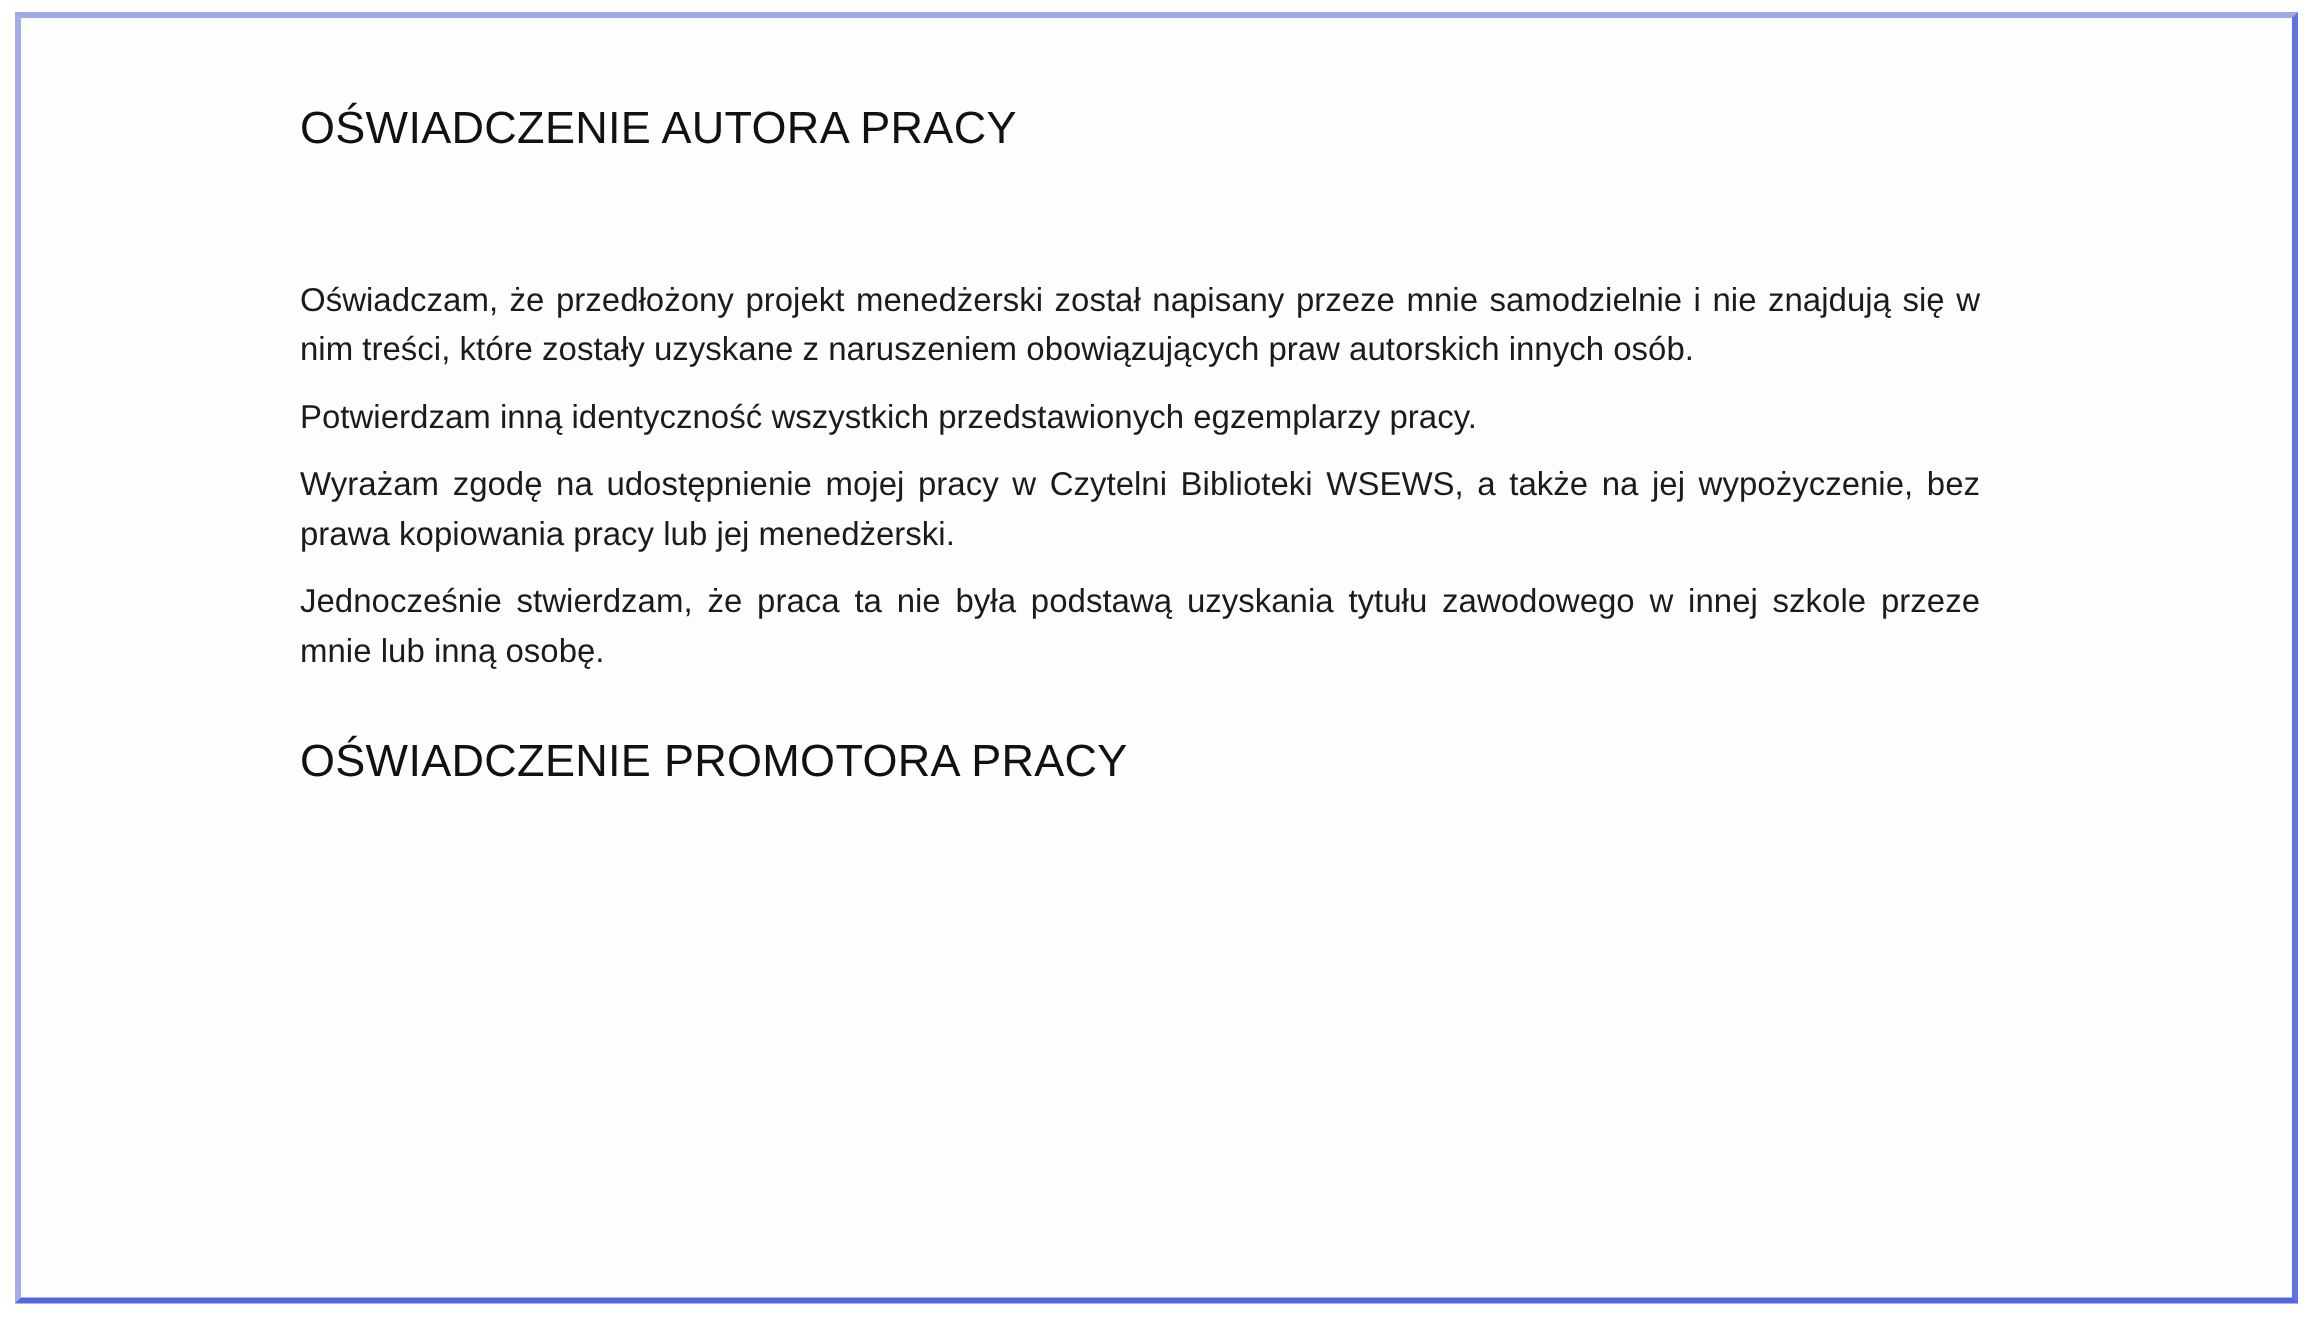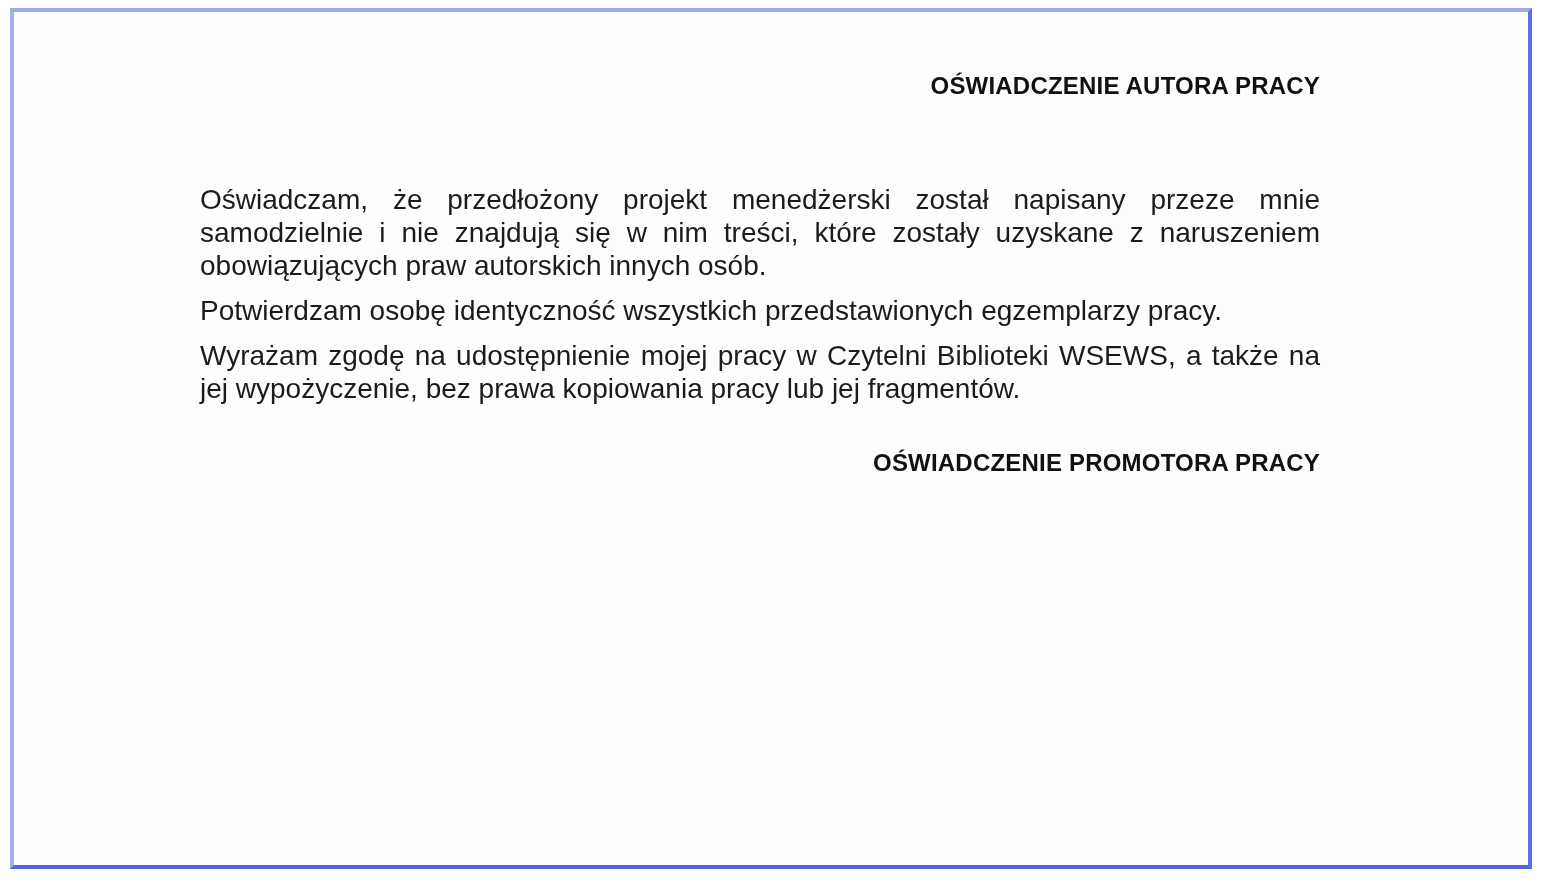--- a/index.html
+++ b/index.html
@@ -27,53 +27,54 @@
   .content {
     box-sizing: border-box;
     height: 100%;
     padding: 56px 208px 0 186px;
     font-family: "Liberation Sans", sans-serif;
     color: var(--text, #1b1b1b);
   }
 
   .heading {
     margin: 0 0 80px 0;
-    font-size: 24px;
+    font-size: 30px;
     line-height: 35px;
-    font-weight: 700;
+    font-weight: 400;
     letter-spacing: 0.2px;
     color: var(--heading-text, #111111);
-    text-align: right;
+    text-align: left;
   }
 
   .para {
     margin: 12px 0 12px 0;
-    font-size: 28px;
+    font-size: 22px;
     line-height: 33px;
     text-align: justify;
     font-weight: 400;
   }
 
   .decl { margin: 0; }
 
   .decl-second .heading {
     margin-top: 40px;
   }
 </style>
 </head>
 <body>
 
 <div class="page">
   <div class="content">
 
     <section class="decl">
       <h1 class="heading">OŚWIADCZENIE AUTORA PRACY</h1>
       <p class="para">Oświadczam, że przedłożony projekt menedżerski został napisany przeze mnie samodzielnie i nie znajdują się w nim treści, które zostały uzyskane z naruszeniem obowiązujących praw autorskich innych osób.</p>
-      <p class="para">Potwierdzam osobę identyczność wszystkich przedstawionych egzemplarzy pracy.</p>
-      <p class="para">Wyrażam zgodę na udostępnienie mojej pracy w Czytelni Biblioteki WSEWS, a także na jej wypożyczenie, bez prawa kopiowania pracy lub jej fragmentów.</p>
+      <p class="para">Potwierdzam inną identyczność wszystkich przedstawionych egzemplarzy pracy.</p>
+      <p class="para">Wyrażam zgodę na udostępnienie mojej pracy w Czytelni Biblioteki WSEWS, a także na jej wypożyczenie, bez prawa kopiowania pracy lub jej menedżerski.</p>
+      <p class="para">Jednocześnie stwierdzam, że praca ta nie była podstawą uzyskania tytułu zawodowego w innej szkole przeze mnie lub inną osobę.</p>
     </section>
 
     <section class="decl decl-second">
       <h1 class="heading">OŚWIADCZENIE PROMOTORA PRACY</h1>
     </section>
 
   </div>
 </div>
 
 </body></html>

